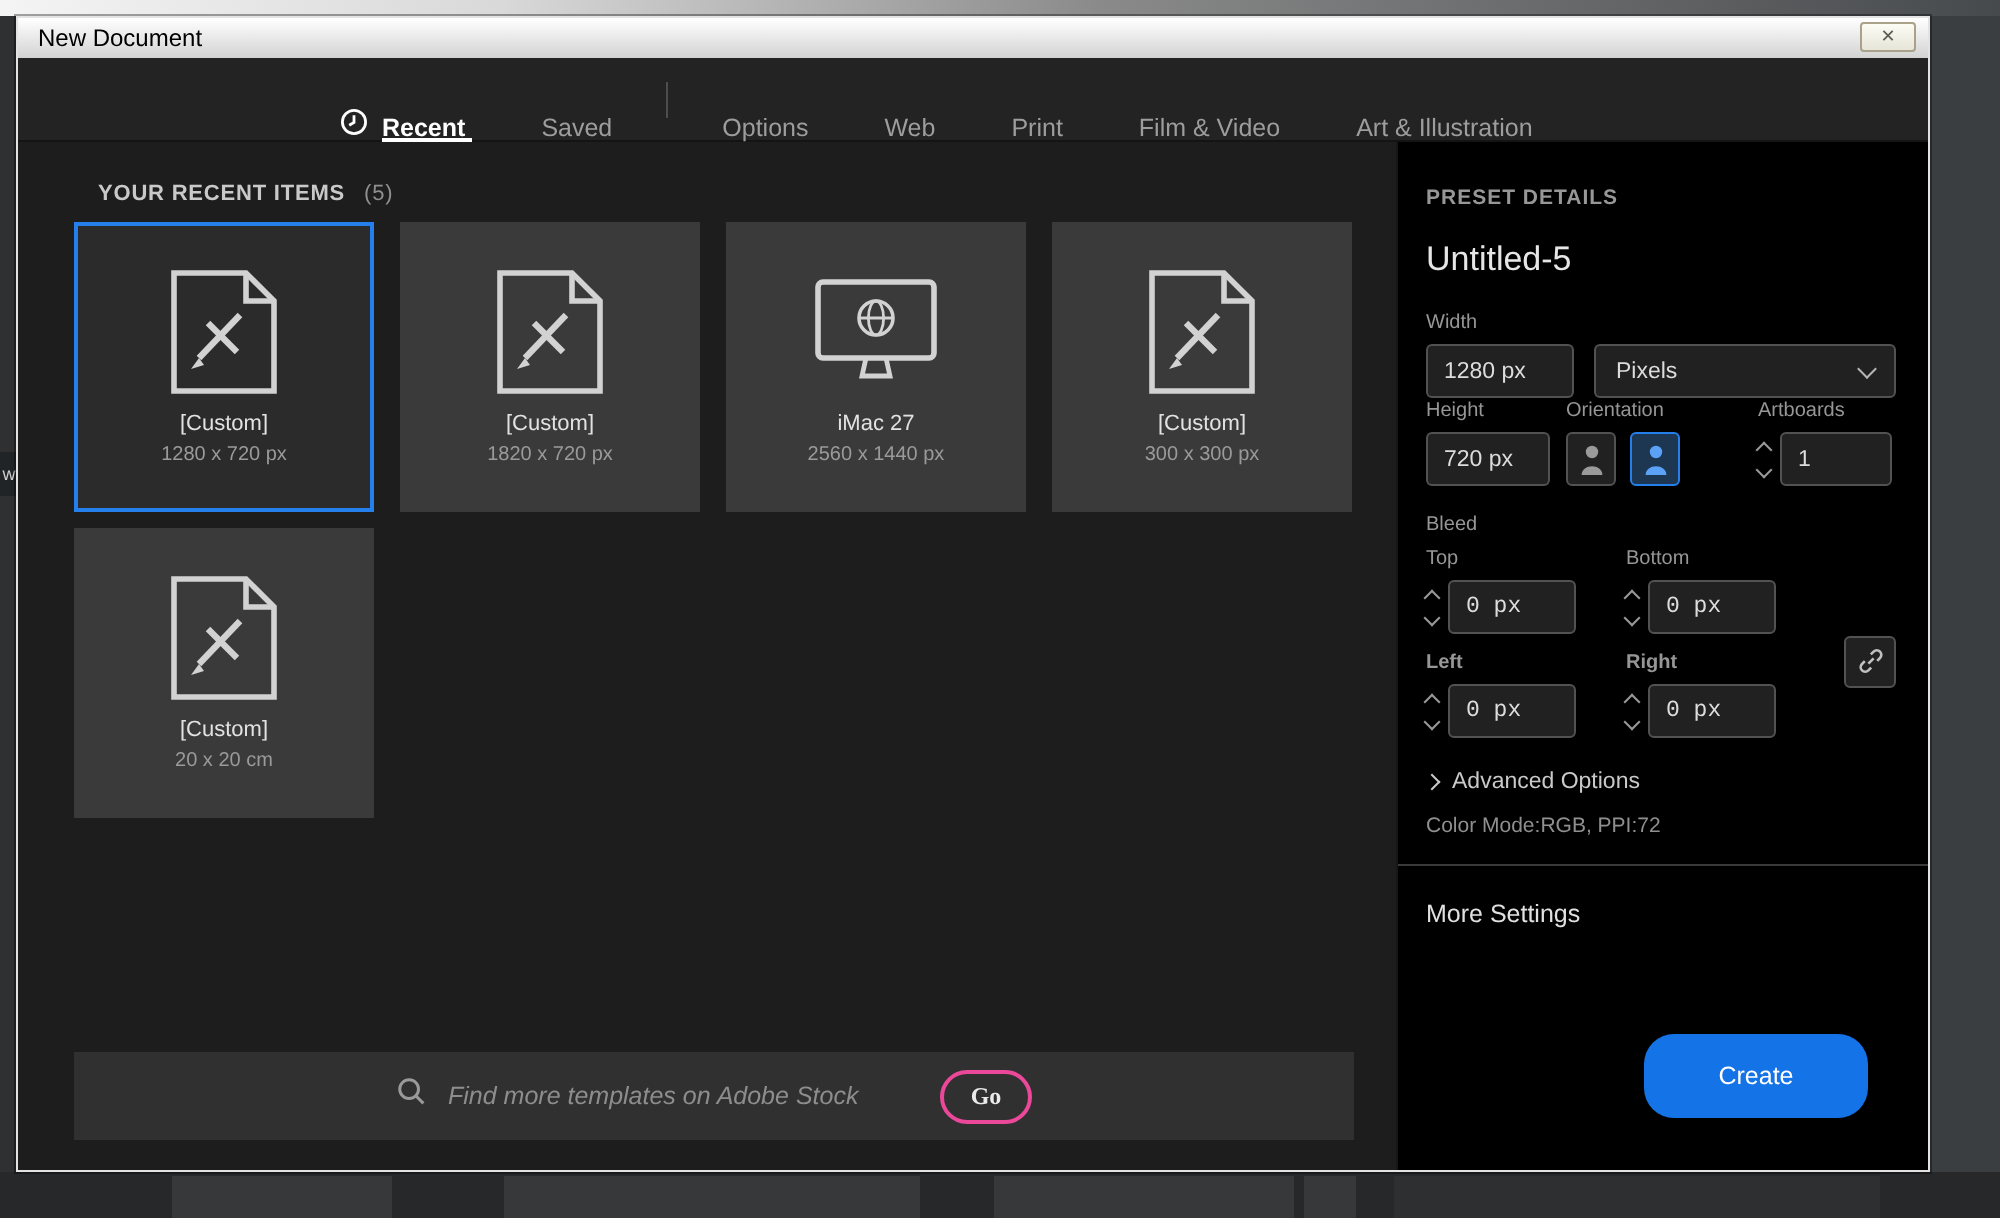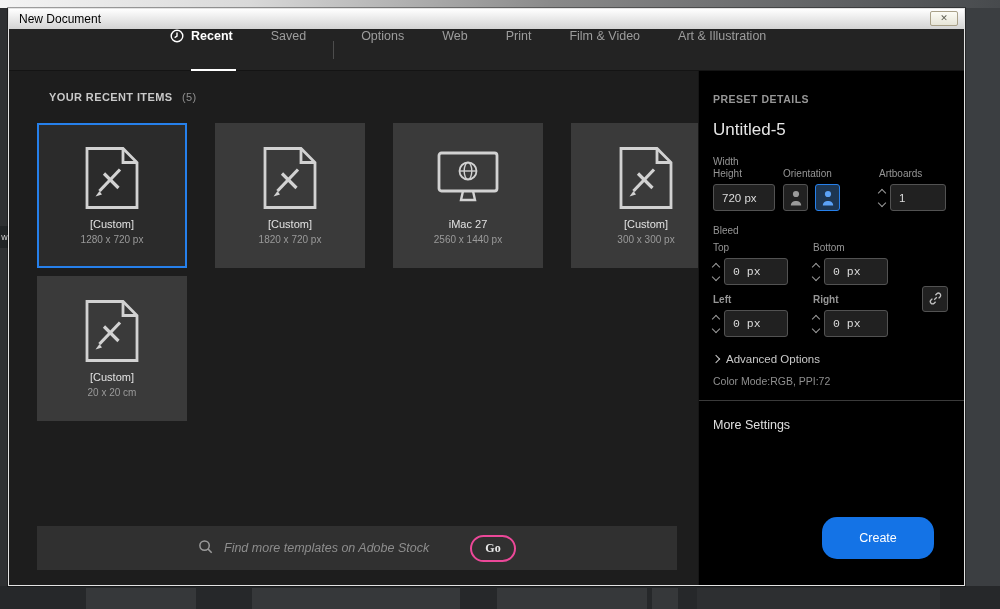--- a/index.html
+++ b/index.html
@@ -22,33 +22,33 @@
   .titlebar { position:relative; height:20px; background:linear-gradient(#ffffff,#d3d3d3);
     display:flex; align-items:center; padding-left:10px; font-size:12px; color:#000; }
   .win-close { position:absolute; right:6px; top:2px; width:28px; height:15px;
     border:1px solid #a9a189; border-radius:2px; background:linear-gradient(#fcfcf5,#e7e5d8);
     color:#5d5d52; font-size:9px; line-height:12px; text-align:center; cursor:pointer; }
   .dlg-body { position:absolute; left:0; top:20px; right:0; bottom:0; background:#1d1d1d; overflow:hidden; }
 
   
   .tabbar { position:absolute; left:0; top:0; width:100%; height:42px; background:#232323;
     border-bottom:1px solid #141414; display:flex; align-items:center; padding-left:142px; }
-  .tab { position:relative; height:42px; display:flex; align-items:flex-start; gap:7px;
+  .tab { position:relative; height:42px; display:flex; align-items:flex-end; gap:7px;
     color:#9d9d9d; font-size:12.5px; padding:0 19px; cursor:pointer; white-space:nowrap; }
   .tab.active { color:#ffffff; font-weight:bold; }
   .tab.active::after { content:""; position:absolute; left:40px; right:16px; bottom:0; height:2px; background:#ffffff; }
   .tab-sep { width:1px; height:18px; background:#4d4d4d; margin:0 8px; }
 
   
   .recent-heading { position:absolute; left:40px; top:62px; font-size:11px; font-weight:bold;
     color:#c9c9c9; letter-spacing:.4px; }
   .recent-heading .count { color:#8f8f8f; font-weight:normal; margin-left:6px; }
 
-  .cards { position:absolute; left:28px; top:94px; width:652px; display:grid;
-    grid-template-columns:repeat(4,150px); grid-auto-rows:145px; gap:8px 28px; }
+  .cards { position:absolute; left:28px; top:82px; width:652px; display:grid;
+    grid-template-columns:repeat(4,150px); grid-auto-rows:145px; gap:8px 13px; }
   .card { background:#3a3a3a; border:2px solid transparent; display:flex; flex-direction:column;
     align-items:center; cursor:pointer; }
   .card.selected { background:#2b2b2b; border-color:#2680eb; }
   .card-icon { margin-top:19px; height:68px; display:flex; align-items:center; justify-content:center; }
   .card-name { margin-top:6px; font-size:11px; color:#e2e2e2; }
   .card-size { margin-top:4px; font-size:10px; color:#9a9a9a; }
 
   
   .stockbar { position:absolute; left:28px; top:497px; width:640px; height:44px; background:#303030;
     display:flex; align-items:center; justify-content:center; gap:11px; }
@@ -268,20 +268,27 @@
         <input class="stock-input" type="text" placeholder="Find more templates on Adobe Stock" style="">
         <button class="go-btn">Go</button>
       </div>
 
       <div class="preset-panel">
 
         <div class="pp-heading">PRESET DETAILS</div>
         <div class="doc-name">Untitled-5</div>
 
         <div class="fld-label lbl-width">Width</div>
+        <div class="w-row">
+          <div class="txt-input width-input">1280 px</div>
+          <div class="unit-select">
+            <span>Pixels</span>
+            <span class="chev-down"></span>
+          </div>
+        </div>
 
         <div class="hoa-labels">
           <div class="fld-label">Height</div>
           <div class="fld-label">Orientation</div>
           <div class="fld-label">Artboards</div>
         </div>
         <div class="hoa-row">
           <div class="txt-input height-input">720 px</div>
           <div class="orient">
             <div class="orient-btn">

